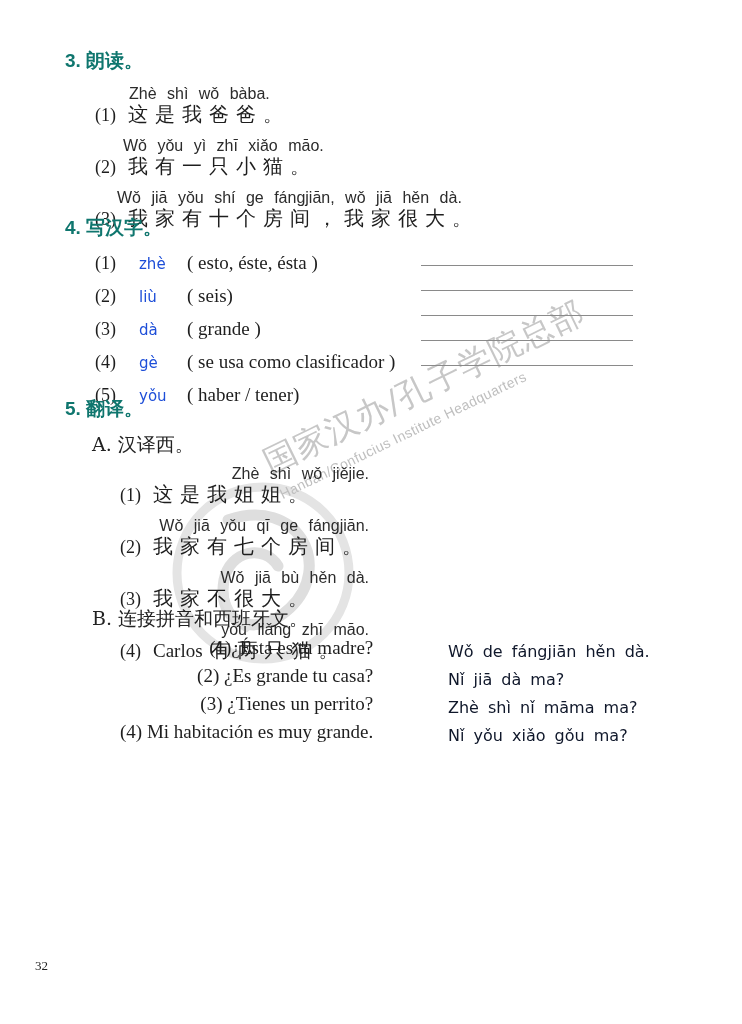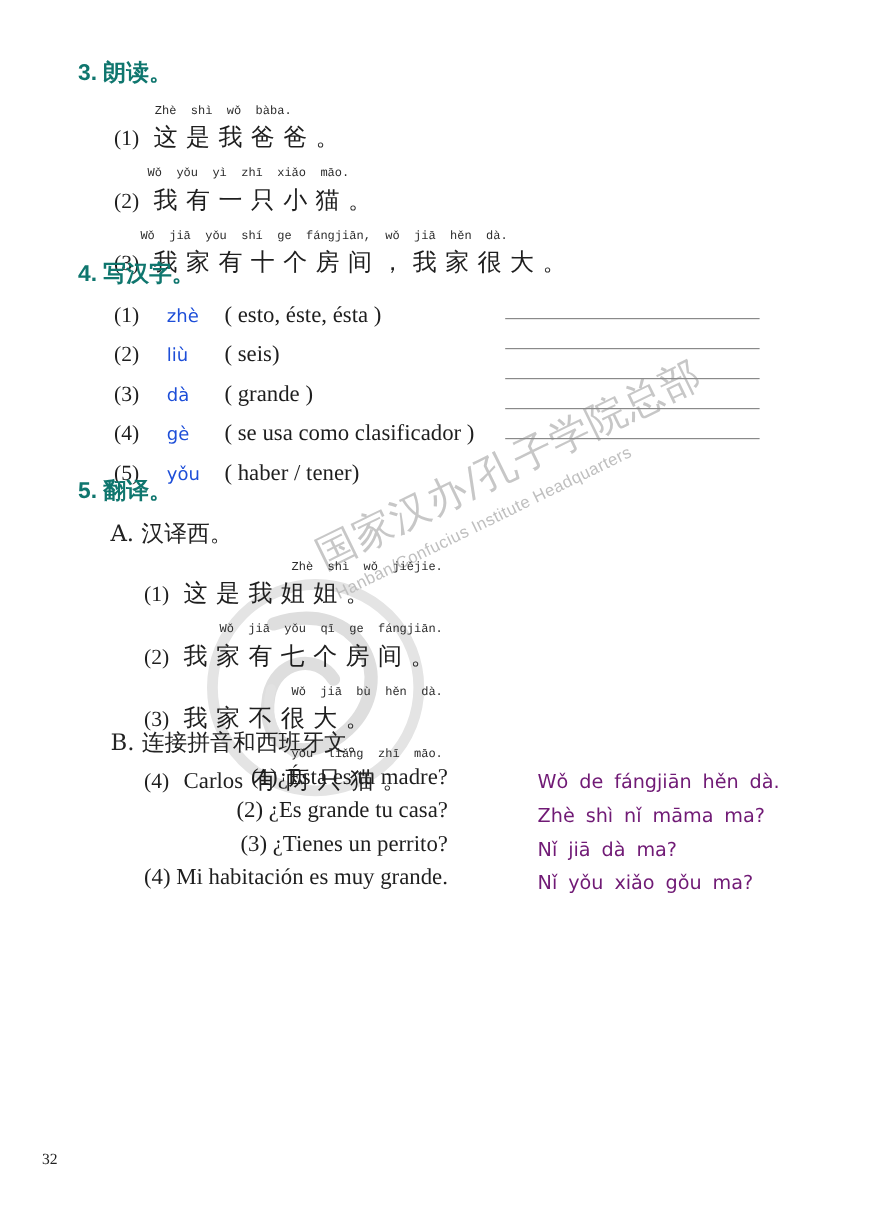--- a/index.html
+++ b/index.html
@@ -32,22 +32,22 @@
   .content { position:absolute; inset:0; z-index:1; }
   .section-title {
     font-family:"Liberation Sans", sans-serif;
     font-weight:bold; font-size:19px; color:#0f766e;
   }
   .sub-label {
     font-family:"DejaVu Serif", serif;
     font-size:19px; color:#222;
   }
   .pinyin {
-    font-family:Liberation Mono, monospace;
-    font-size:10px; color:#2b2b2b; word-spacing:6px; line-height:15px;
+    font-family:Liberation Sans, sans-serif;
+    font-size:16px; color:#2b2b2b; word-spacing:6px; line-height:15px;
   }
   .hanzi-line { display:flex; align-items:baseline; line-height:26px; }
   .num {
     font-family:"Liberation Serif", serif;
     font-size:18px; margin-right:12px; flex:none;
   }
   .latin { font-size:19px; margin-right:8px; }
   .hanzi {
     font-family:"DejaVu Serif", serif;
     font-size:20px; letter-spacing:7px; white-space:nowrap;
@@ -78,21 +78,21 @@
   .ex5 .ex-item:nth-child(1) .pinyin { margin-left:26px; }
   .ex5 .ex-item:nth-child(2) .pinyin { margin-left:11px; }
   .ex5 .ex-item:nth-child(3) .pinyin { margin-left:11px; }
   .ex5 .ex-item:nth-child(4) .pinyin { margin-left:85px; }
   .ex5-b-label { position:absolute; left:92px; top:606px; }
   .ex5-b-left { position:absolute; left:120px; top:634px;text-align:right; }
   .b-left-item { font-size:19px; line-height:28px; }
   .ex5-b-right { position:absolute; left:448px; top:638px; }
   .b-right-item {
     font-family:"DejaVu Sans", sans-serif;
-    font-size:16px; line-height:28px; word-spacing:4px; color:#701a75;
+    font-size:16px; line-height:28px; word-spacing:4px; color:#0f172a;
   }
   .page-number {
     position:absolute; left:35px; top:958px;
     font-size:13px; color:#222;
   }
 </style>
 </head>
 <body>
 
 <div class="page">
@@ -217,21 +217,21 @@
 
     <div class="ex5-b-left">
       <div class="b-left-item">(1)¿Ésta es tu madre?</div>
       <div class="b-left-item">(2) ¿Es grande tu casa?</div>
       <div class="b-left-item">(3) ¿Tienes un perrito?</div>
       <div class="b-left-item">(4) Mi habitación es muy grande.</div>
     </div>
 
     <div class="ex5-b-right">
       <div class="b-right-item">Wǒ de fángjiān hěn dà.</div>
+      <div class="b-right-item">Nǐ jiā dà ma?</div>
       <div class="b-right-item">Zhè shì nǐ māma ma?</div>
-      <div class="b-right-item">Nǐ jiā dà ma?</div>
       <div class="b-right-item">Nǐ yǒu xiǎo gǒu ma?</div>
     </div>
 
     <div class="page-number">32</div>
 
   </div>
 </div>
 
 </body></html>

